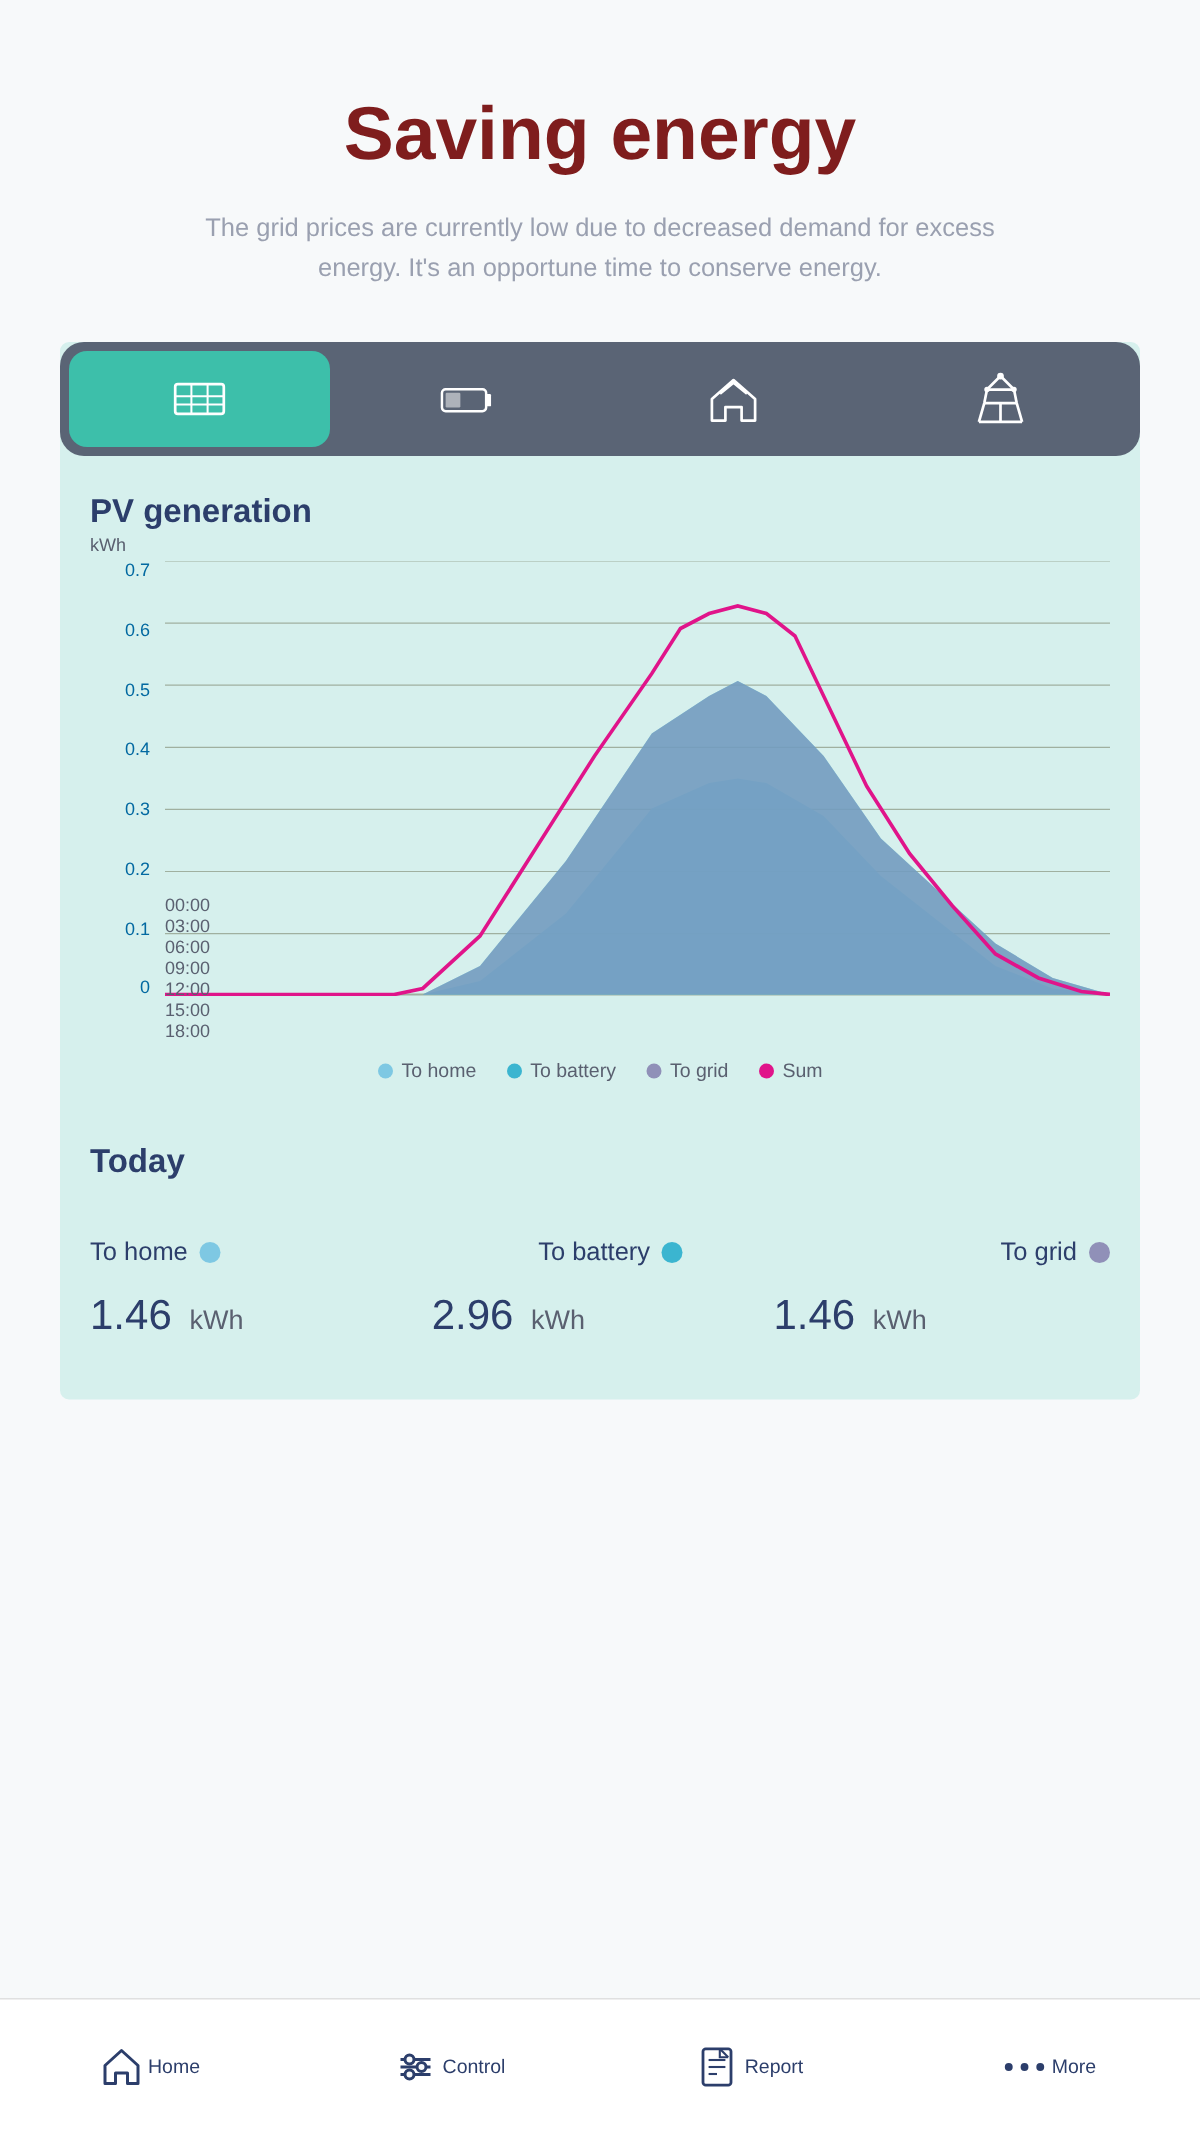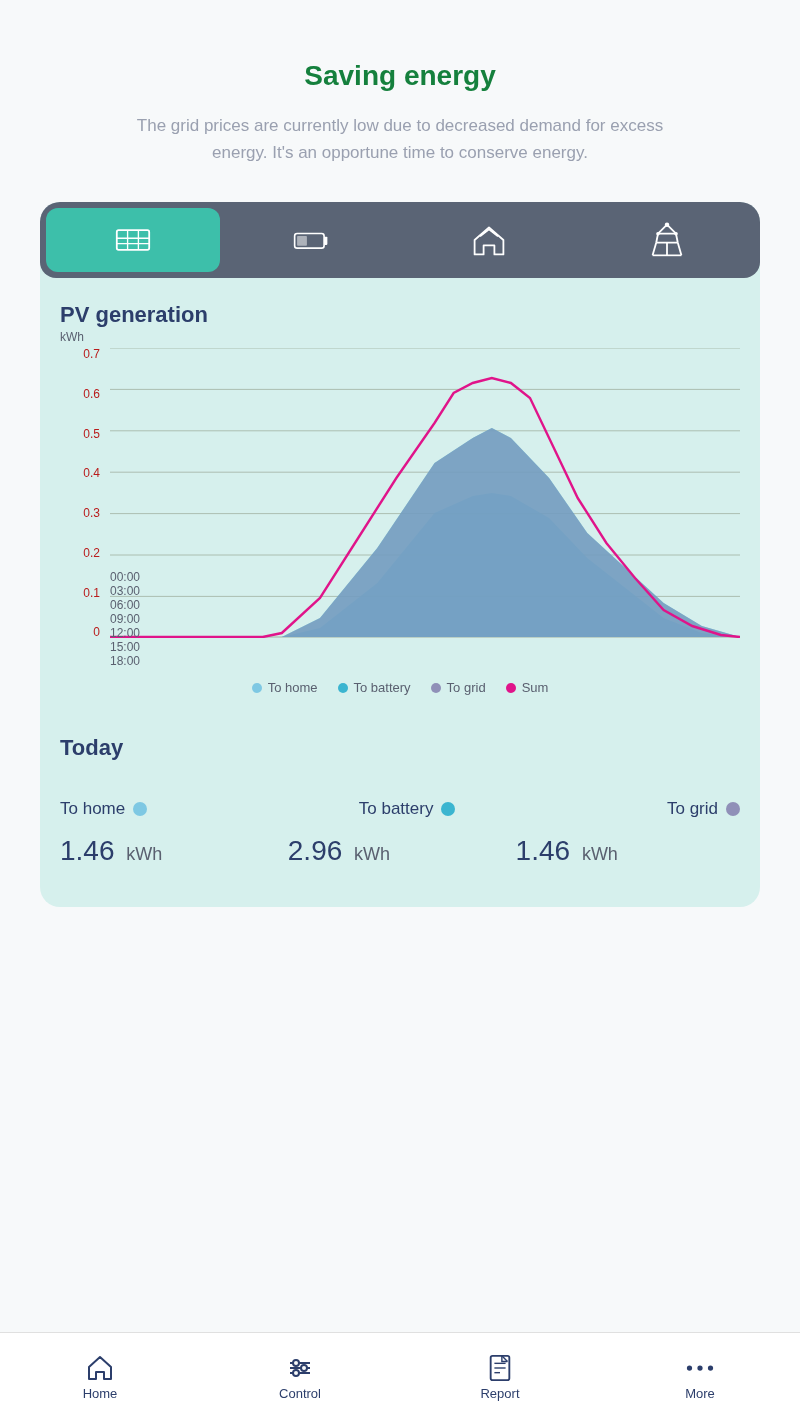--- a/index.html
+++ b/index.html
@@ -11,39 +11,39 @@
       font-family: -apple-system, BlinkMacSystemFont, 'Segoe UI', sans-serif;
       position: relative;
     }
 
     .page-content {
       padding: 60px 40px 120px 40px;
     }
 
     .page-title {
       text-align: center;
-      font-size: 28px;
+      font-size: 50px;
       font-weight: 700;
-      color: #15803d;
+      color: #7f1d1d;
       margin-bottom: 20px;
     }
 
     .page-subtitle {
       text-align: center;
       font-size: 17px;
       color: #9aa0b0;
       line-height: 1.6;
       max-width: 560px;
       margin: 0 auto 36px auto;
     }
 
     
     .card {
       background: #d6f0ed;
-      border-radius: 20px;
+      border-radius: 6px;
       overflow: hidden;
       padding-bottom: 30px;
     }
 
     
     .card-tabs {
       background: #5a6475;
       display: flex;
       flex-direction: row;
       border-radius: 16px;
@@ -98,21 +98,21 @@
       position: absolute;
       top: 0; left: 0; bottom: 30px;
       width: 46px;
       display: flex;
       flex-direction: column-reverse;
       justify-content: space-between;
     }
 
     .y-label {
       font-size: 12px;
-      color: #b91c1c;
+      color: #0369a1;
       text-align: right;
       padding-right: 6px;
       line-height: 1;
     }
 
     .y-axis-unit {
       position: absolute;
       top: -18px;
       left: 0;
       font-size: 12px;
@@ -217,21 +217,21 @@
       background: #ffffff;
       border-top: 1px solid #e0e0e0;
       display: flex;
       flex-direction: row;
       align-items: center;
       justify-content: space-around;
     }
 
     .nav-item {
       display: flex;
-      flex-direction: column;
+      flex-direction: row;
       align-items: center;
       justify-content: center;
       gap: 4px;
       cursor: pointer;
       flex: 1;
     }
 
     .nav-label {
       font-size: 13px;
       color: #2c3e6b;

